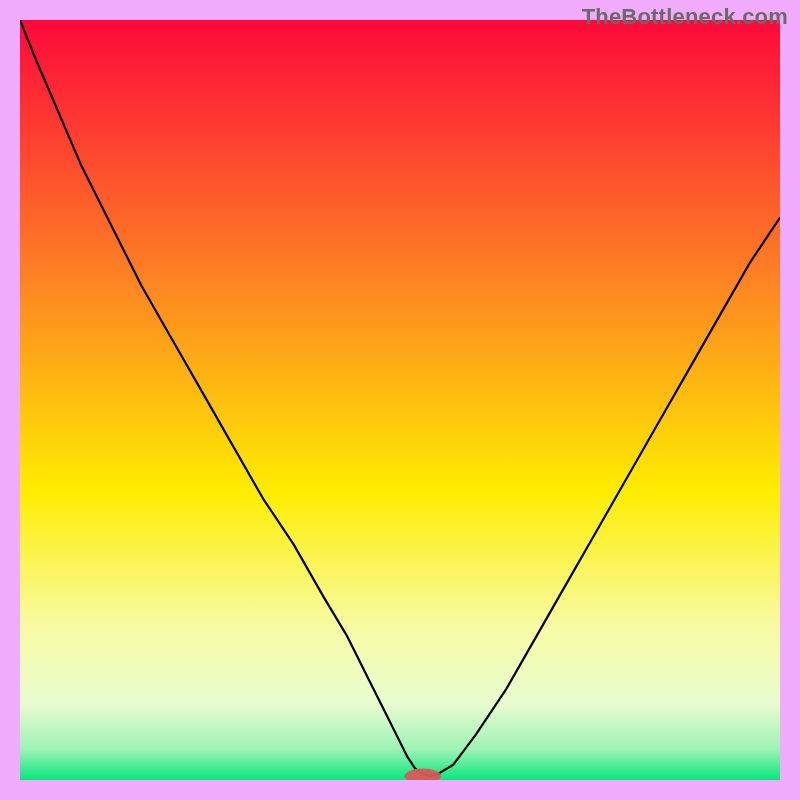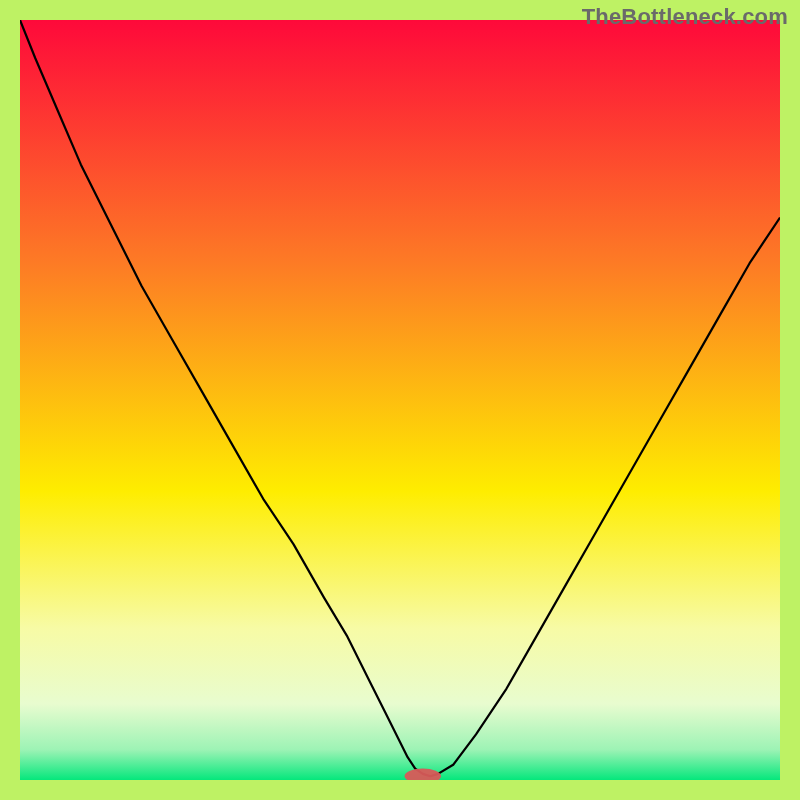--- a/index.html
+++ b/index.html
@@ -8,21 +8,21 @@
     width: 800px;
     height: 800px;
     background: #000;
     font-family: Arial, Helvetica, sans-serif;
     overflow: hidden;
   }
   .frame {
     position: relative;
     width: 800px;
     height: 800px;
-    background: #bef264;
+    background: #f0abfc;
   }
   .watermark {
     position: absolute;
     top: 4px;
     right: 12px;
     color: #6a6a6a;
     font-size: 22px;
     font-weight: 600;
     letter-spacing: 0.2px;
     z-index: 4;

